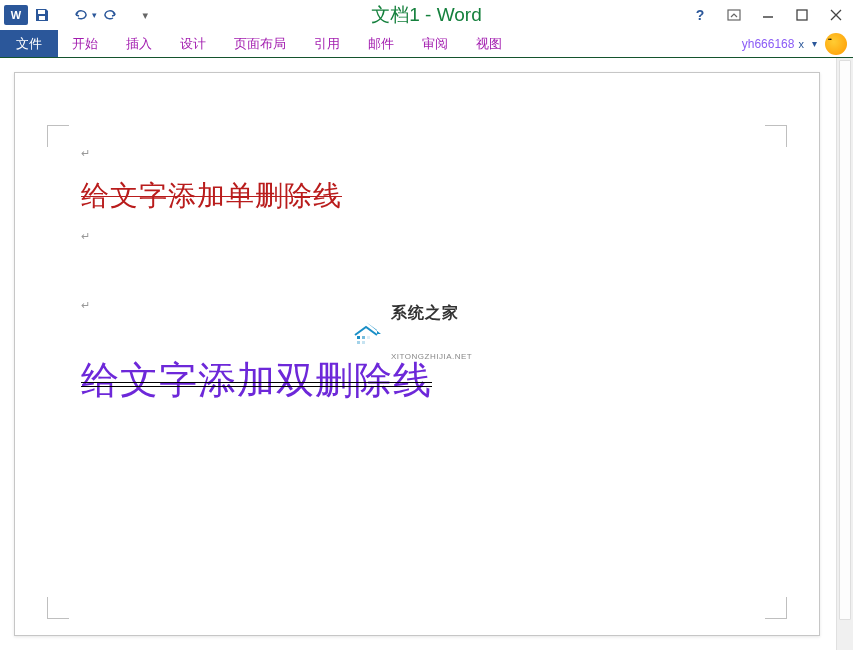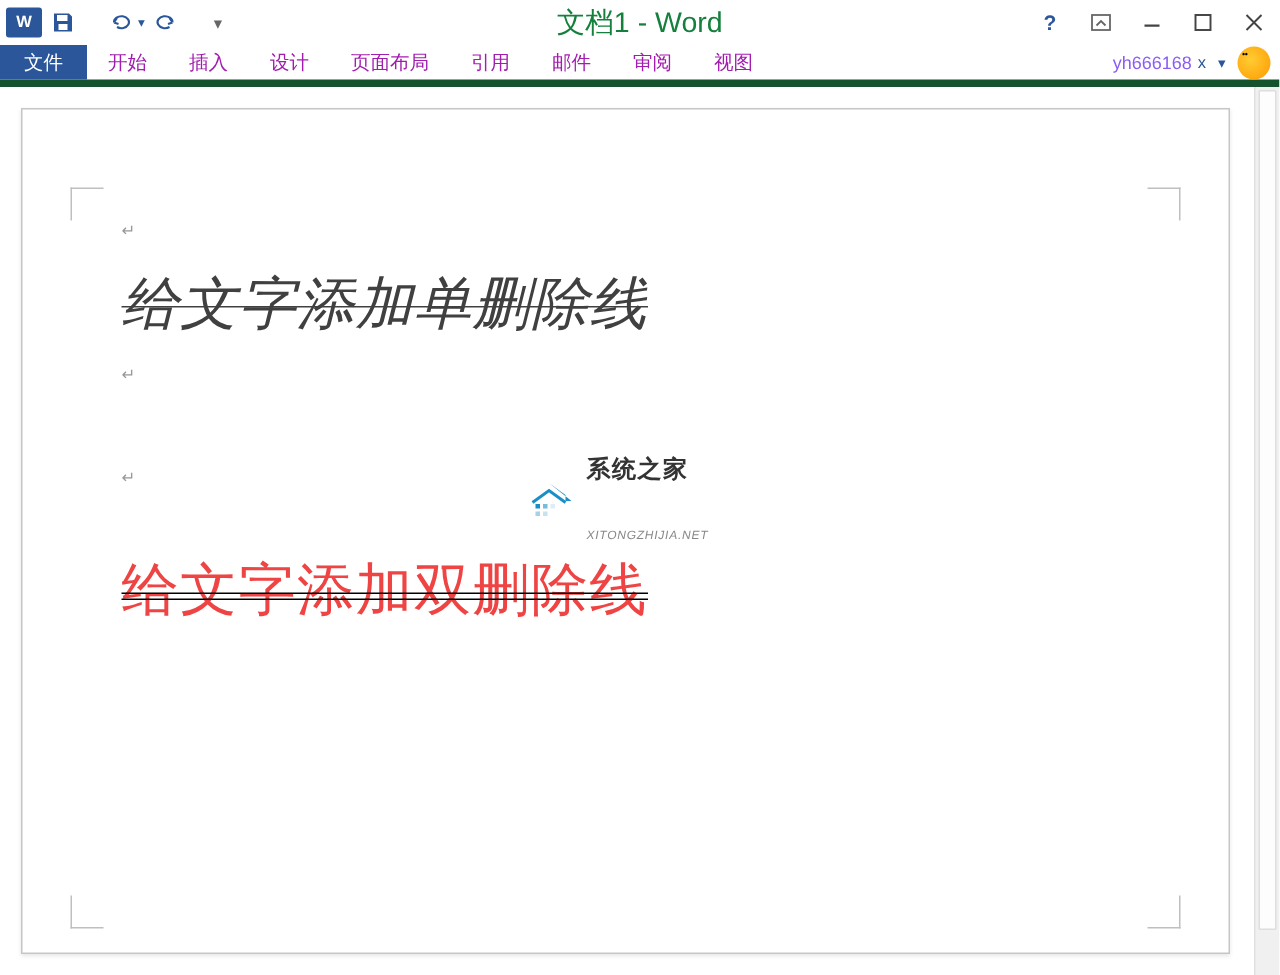--- a/index.html
+++ b/index.html
@@ -12,21 +12,21 @@
     .qat-btn { width: 24px; height: 24px; display: flex; align-items: center; justify-content: center; color: #2b579a; cursor: pointer; }
     .qat-btn svg { width: 16px; height: 16px; }
     .qat-sep { width: 10px; }
     .chev-small { font-size: 9px; color: #2b579a; margin-left: -2px; }
     .titlebar-center { position: absolute; left: 50%; transform: translateX(-50%); font-size: 19px; color: #15803d; }
     .titlebar-right { margin-left: auto; display: flex; align-items: center; }
     .win-btn { width: 34px; height: 28px; display: flex; align-items: center; justify-content: center; color: #666; cursor: pointer; font-size: 14px; }
     .win-btn.help { color: #2b579a; font-weight: bold; }
     
     
-    .ribbon { height: 28px; background: #fff; display: flex; align-items: stretch; border-bottom: 5px solid #14532d; position: relative; }
+    .ribbon { height: 28px; background: #fff; display: flex; align-items: stretch; border-bottom: 1px solid #14532d; position: relative; }
     .file-tab { background: #2b579a; color: #fff; padding: 0 16px; font-size: 13px; display: flex; align-items: center; cursor: pointer; }
     .ribbon-tab { padding: 0 14px; font-size: 13px; color: #a21caf; display: flex; align-items: center; cursor: pointer; }
     .ribbon-right { margin-left: auto; display: flex; align-items: center; padding-right: 6px; gap: 4px; }
     .user-name { color: #8b5cf6; font-size: 12px; }
     .user-close { color: #2b579a; font-size: 11px; cursor: pointer; }
     .user-arrow { color: #2b579a; font-size: 10px; margin-left: 4px; }
     .avatar { width: 22px; height: 22px; background: radial-gradient(circle at 40% 40%, #ffcc33, #ff9900); border-radius: 50%; margin-left: 4px; position: relative; }
     .avatar::before { content: "•  •"; position: absolute; top: 3px; left: 3px; font-size: 6px; color: #000; letter-spacing: -1px; }
     
     
@@ -37,31 +37,31 @@
     
     .margin-mark { position: absolute; width: 22px; height: 22px; border-color: #bfbfbf; border-style: solid; border-width: 0; }
     .mm-tl { top: 74px; left: 54px; border-left-width: 1px; border-top-width: 1px; transform: translate(-22px, -22px); }
     .mm-tr { top: 74px; right: 54px; border-right-width: 1px; border-top-width: 1px; transform: translate(22px, -22px); }
     .mm-bl { bottom: 38px; left: 54px; border-left-width: 1px; border-bottom-width: 1px; transform: translate(-22px, 22px); }
     .mm-br { bottom: 38px; right: 54px; border-right-width: 1px; border-bottom-width: 1px; transform: translate(22px, 22px); }
     
     
     .content { position: absolute; top: 74px; left: 66px; right: 66px; }
     .para-mark { font-size: 11px; color: #999; font-family: serif; margin-bottom: 4px; height: 16px; }
-    .line1 { font-family: "SimSun", serif; font-size: 38px; color: #404040; text-decoration: line-through; text-decoration-thickness: 1px; letter-spacing: 1px; margin-top: 14px; font-style: italic; }
+    .line1 { font-family: "SimSun", serif; font-size: 28px; color: #b91c1c; text-decoration: line-through; text-decoration-thickness: 1px; letter-spacing: 1px; margin-top: 14px; }
     .line2-wrap { position: relative; display: inline-block; margin-top: 36px; }
-    .line2 { font-family: "SimSun", serif; font-size: 38px; color: #ef4444; letter-spacing: 1px; }
+    .line2 { font-family: "SimSun", serif; font-size: 38px; color: #6d28d9; letter-spacing: 1px; }
     .dbl-strike { position: absolute; left: 0; right: 0; top: 52%; height: 5px; border-top: 1px solid #000; border-bottom: 1px solid #000; pointer-events: none; }
     
     
     .watermark { position: absolute; top: 230px; left: 334px; display: flex; align-items: center; gap: 8px; }
     .wm-icon { width: 34px; height: 28px; position: relative; }
     .wm-text { display: flex; flex-direction: column; gap: 28px; }
     .wm-cn { font-size: 16px; font-weight: bold; color: #333; font-family: "Microsoft YaHei"; letter-spacing: 1px; }
-    .wm-en { font-size: 8px; color: #888; letter-spacing: 0.5px; font-style: italic; }
+    .wm-en { font-size: 8px; color: #888; letter-spacing: 0.5px; }
     
     
     .scrollbar { width: 17px; background: #f0f0f0; border-left: 1px solid #e0e0e0; position: relative; }
     .scroll-thumb { position: absolute; top: 2px; left: 2px; right: 2px; height: 560px; background: #fdfdfd; border: 1px solid #dedede; border-radius: 1px; }
     
     .empty-break { height: 28px; position: relative; }
     .empty-break .pm { position: absolute; bottom: 0; font-size: 11px; color: #999; }
   </style>
 </head>
 <body>

